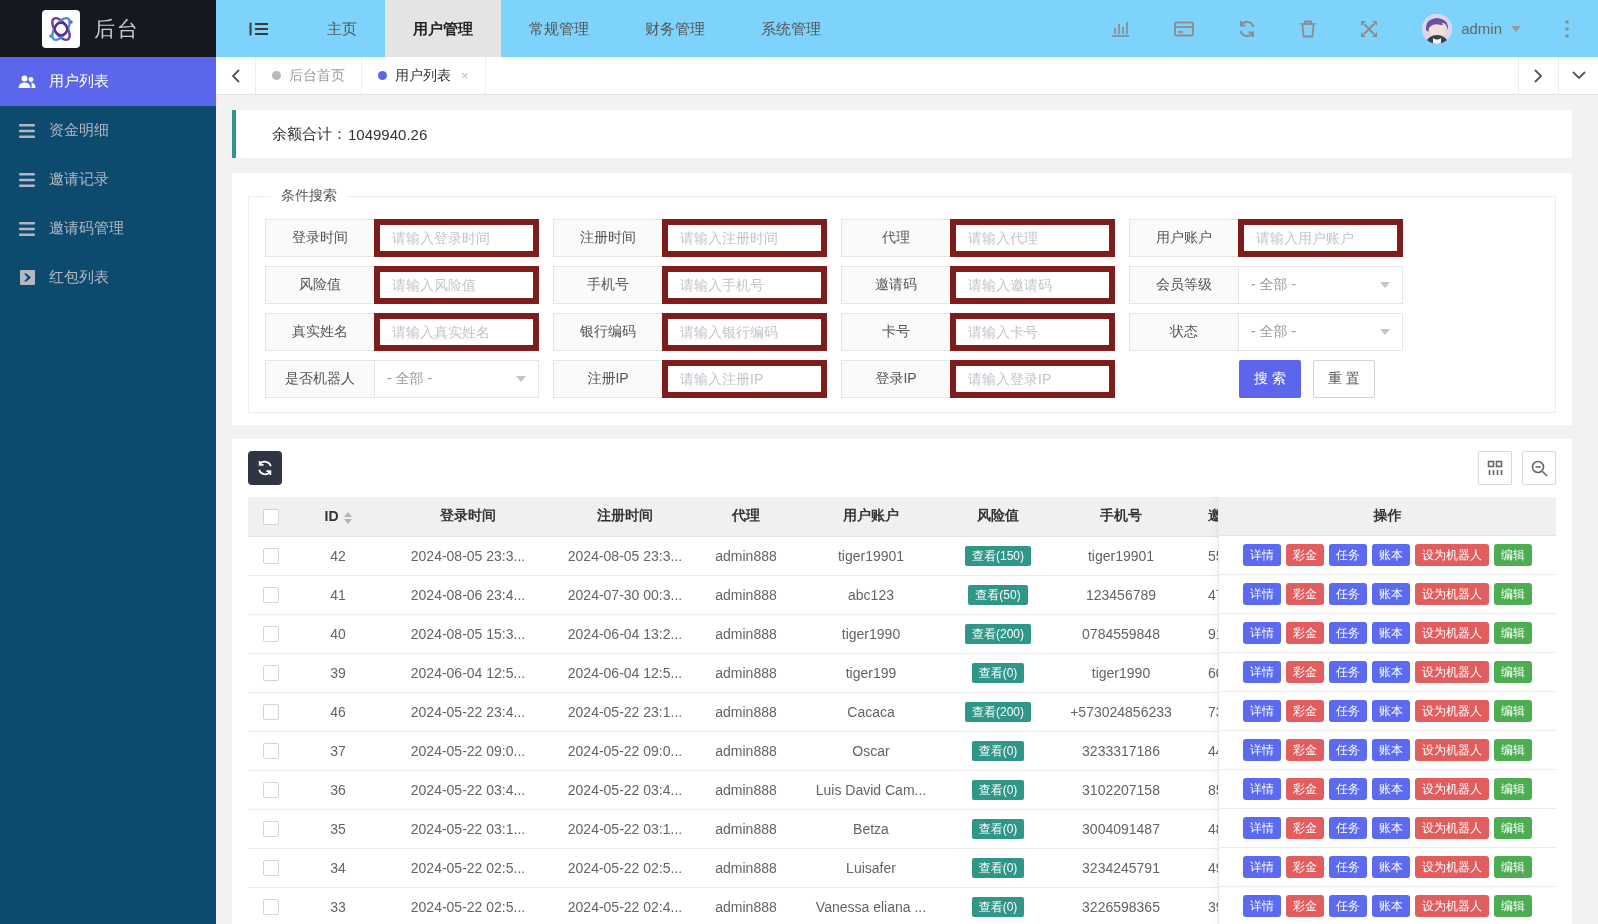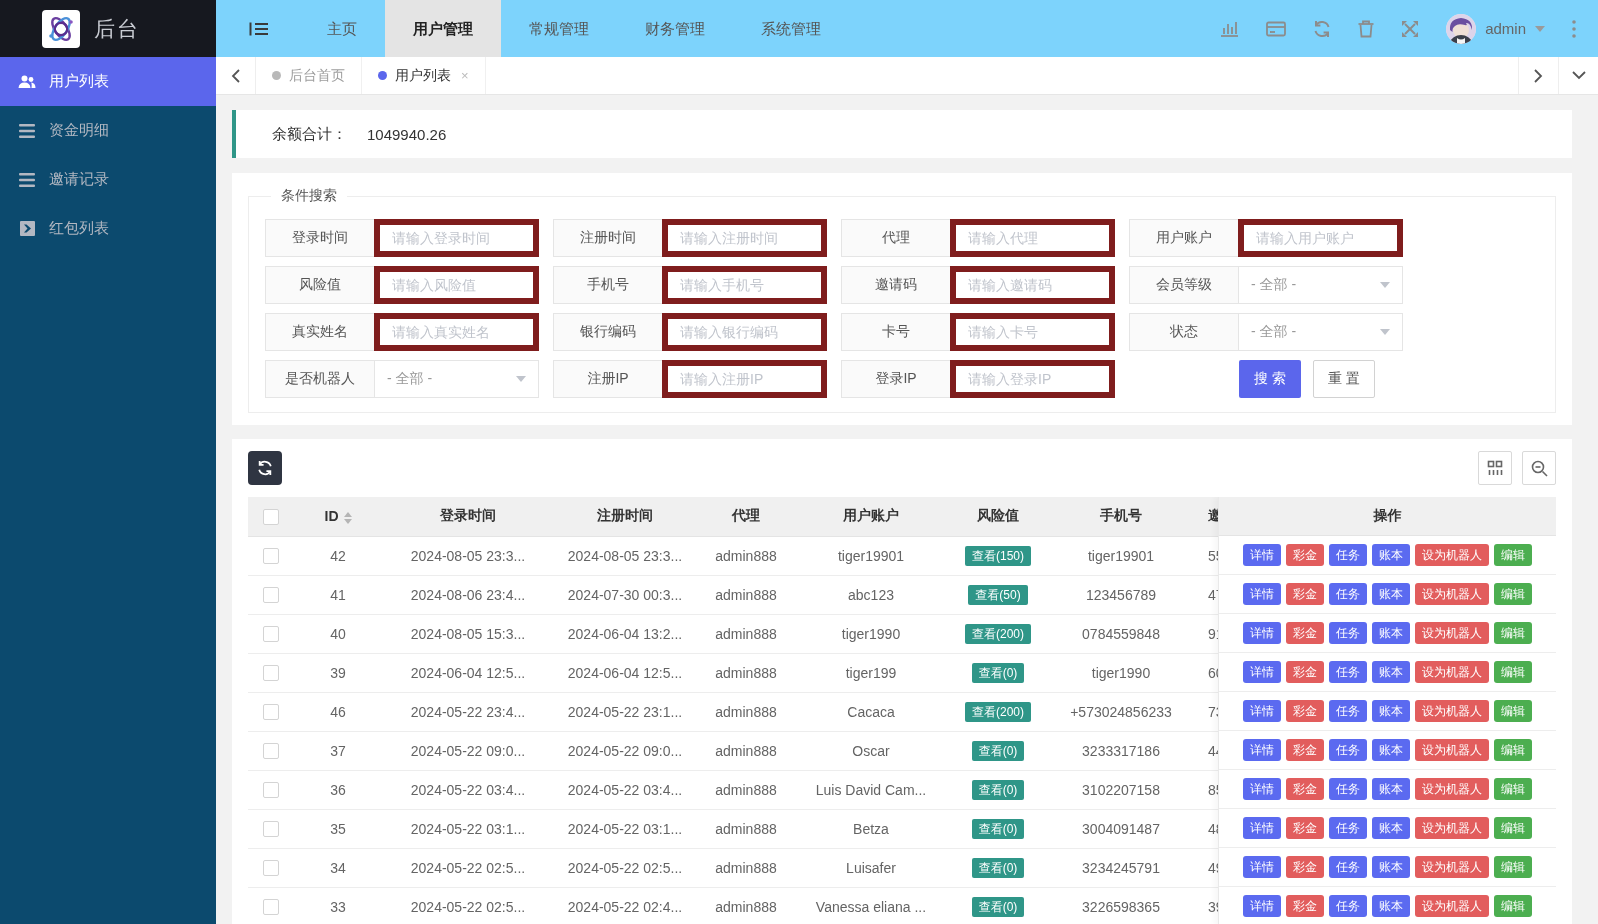--- a/index.html
+++ b/index.html
@@ -19,21 +19,21 @@
 
   
   .right-col { flex:1; display:flex; flex-direction:column; min-width:0; }
 
   
   .header { height:57px; background:#7dd3fc; display:flex; align-items:center; flex:none; }
   .collapse { margin-left:33px; margin-right:8px; cursor:pointer; display:flex; }
   .topnav { display:flex; height:57px; margin-left:22px; }
   .topnav-item { padding:0 28px; line-height:57px; font-size:15px; color:#555; cursor:pointer; }
   .topnav-item.active { background:#e4e4e4; color:#222; font-weight:bold; }
-  .head-tools { margin-left:auto; display:flex; align-items:center; gap:27px; padding-right:22px;text-align:right; }
+  .head-tools { margin-left:auto; display:flex; align-items:center; gap:44px; padding-right:29px;text-align:right; }
   .tool-btn { display:flex; cursor:pointer; }
   .userchip { display:flex; align-items:center; gap:9px; cursor:pointer; }
   .avatar { width:30px; height:30px; border-radius:50%; overflow:hidden; background:#e7e2ef; flex:none; }
   .username { font-size:15px; color:#666; }
   .caret-down { width:0; height:0; border-left:5px solid transparent; border-right:5px solid transparent; border-top:6px solid #9a9a9a; }
 
   
   .tabbar { height:38px; background:#fff; border-bottom:1px solid #e6e6e6; display:flex; align-items:stretch; flex:none; }
   .tab-arrow { width:40px; display:flex; align-items:center; justify-content:center; border-right:1px solid #eee; cursor:pointer; }
   .tab-arrow.right { border-right:none; border-left:1px solid #eee; }
@@ -44,21 +44,21 @@
   .tab.active { color:#333; }
   .tab.active .dot { background:#5b66ec; }
   .tab .close { color:#bbb; font-size:13px; margin-left:2px; }
   .tab-spacer { flex:1; }
 
   
   .main { flex:1; background:#f2f2f2; padding:15px 26px 0 16px; overflow:hidden; }
 
   .balance-card { background:#fff; border-left:4px solid #2f9688; height:48px;
     display:flex; align-items:center; padding-left:36px; font-size:15px; color:#333; }
-  .balance-card b { font-weight:normal; margin-left:20px; }
+  .balance-card b { font-weight:normal; margin-left:1px; }
 
   .search-card { background:#fff; margin-top:15px; padding:14px 16px 12px; }
   fieldset { border:1px solid #ededed; padding:14px 14px 14px 16px; }
   legend { margin-left:6px; padding:0 10px; font-size:14px; color:#555; }
   .fgrid { display:grid; grid-template-columns:repeat(4,274px); column-gap:14px; row-gap:9px; }
   .fgroup { display:flex; height:38px; }
   .flabel { width:110px; flex:none; background:#fafafa; border:1px solid #e5e5e5;
     display:flex; align-items:center; justify-content:center; font-size:14px; color:#555; }
   .fgroup input { flex:1; min-width:0; border:6px solid #7f1d1d; margin-left:-1px; padding:0 12px;
     font-size:14px; color:#666; outline:none; font-family:inherit; }
@@ -152,20 +152,32 @@
 
     <span class="sicon">
       <svg width="16" height="14" viewBox="0 0 16 14" fill="currentColor">
         <rect y="0" width="16" height="2.4" rx="1"></rect>
               <rect y="5.8" width="16" height="2.4" rx="1"></rect>
               <rect y="11.6" width="16" height="2.4" rx="1"></rect>
       </svg>
     </span>
 
     <span>邀请记录</span>
+  </div>
+        <div class="side-item">
+
+    <span class="sicon">
+      <svg width="16" height="14" viewBox="0 0 16 14" fill="currentColor">
+        <rect y="0" width="16" height="2.4" rx="1"></rect>
+              <rect y="5.8" width="16" height="2.4" rx="1"></rect>
+              <rect y="11.6" width="16" height="2.4" rx="1"></rect>
+      </svg>
+    </span>
+
+    <span>邀请码管理</span>
   </div>
         <div class="side-item">
 
     <span class="sicon">
       <svg width="15" height="15" viewBox="0 0 15 15" fill="currentColor">
         <path d="M1 0 H14 Q15 0 15 1 V14 Q15 15 14 15 H1 Q0 15 0 14 V1 Q0 0 1 0 Z M4 3.5 L7.5 7.5 L4 11.5 L6.5 11.5 L11 7.5 L6.5 3.5 Z" fill-rule="evenodd"></path>
       </svg>
     </span>
     <span>红包列表</span>
   </div>

